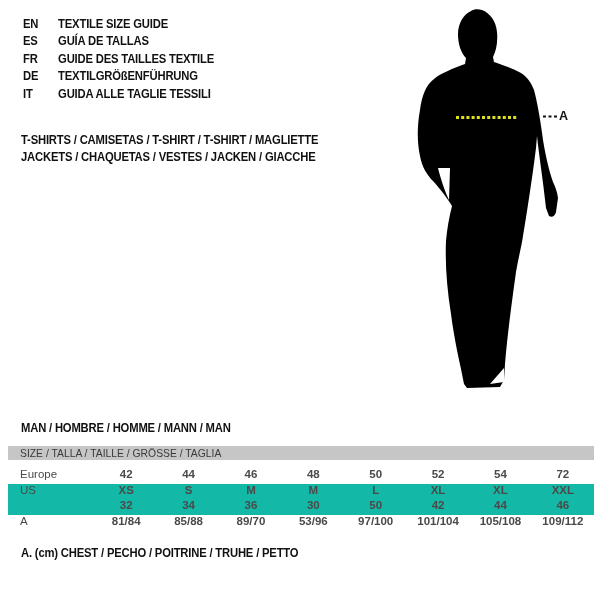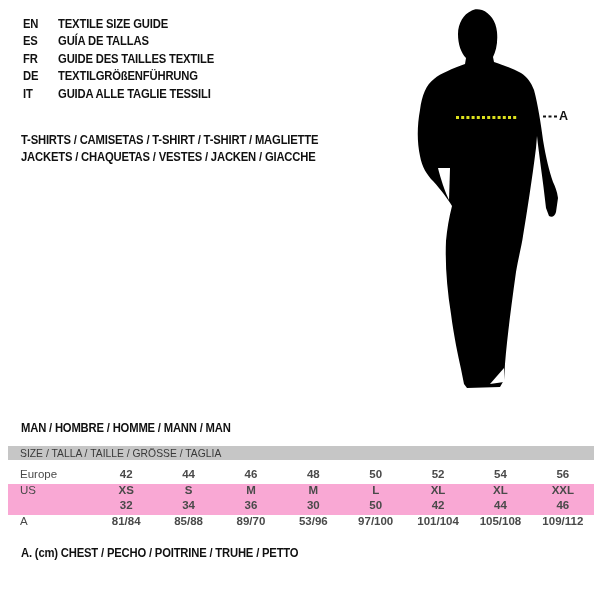--- a/index.html
+++ b/index.html
@@ -19,21 +19,21 @@
   
   .figure-wrap{position:absolute;left:403px;top:0;width:177px;height:395px;}
   .a-label{position:absolute;left:559px;top:110px;font-size:12.5px;font-weight:600;line-height:13px;}
   
   .man-title{position:absolute;left:21px;top:421px;font-size:12.5px;font-weight:700;letter-spacing:-0.2px;}
   
   .size-table{position:absolute;left:8px;top:446px;width:586px;font-size:11.5px;}
   .size-table-header{height:14px;line-height:14px;background:#c6c6c6;color:#3a3a3a;
     padding-left:12px;margin-bottom:8px;font-size:11.5px;}
   .size-row{display:flex;height:15.5px;align-items:flex-start;color:#4a4a4a;}
-  .size-row.banded{background:#f9a8d4;}
+  .size-row.banded{background:#14b8a6;}
   .size-row-label{width:75px;padding-left:12px;text-align:left;}
   .size-cell{flex:1;text-align:center;font-weight:bold;}
   
   .footnote{position:absolute;left:21px;top:546px;font-size:12.5px;font-weight:700;letter-spacing:-0.2px;}
 </style>
 </head>
 <body>
 
 <div class="lang-block">
   <div class="lang-row">
@@ -114,21 +114,21 @@
   </div>
   <div class="size-row">
     <span class="size-row-label">Europe</span>
     <span class="size-cell">42</span>
     <span class="size-cell">44</span>
     <span class="size-cell">46</span>
     <span class="size-cell">48</span>
     <span class="size-cell">50</span>
     <span class="size-cell">52</span>
     <span class="size-cell">54</span>
-    <span class="size-cell">56</span>
+    <span class="size-cell">72</span>
   </div>
   <div class="size-row banded">
     <span class="size-row-label">US</span>
     <span class="size-cell">XS</span>
     <span class="size-cell">S</span>
     <span class="size-cell">M</span>
     <span class="size-cell">M</span>
     <span class="size-cell">L</span>
     <span class="size-cell">XL</span>
     <span class="size-cell">XL</span>

